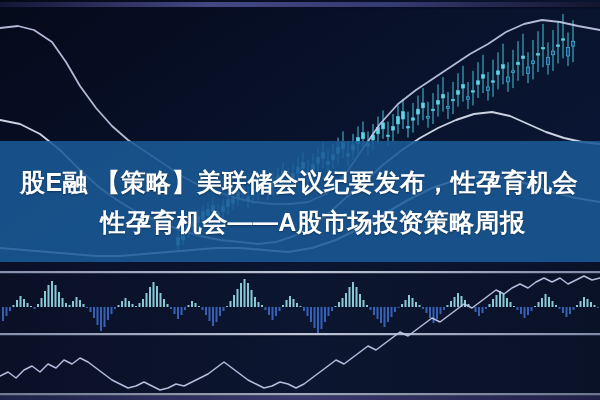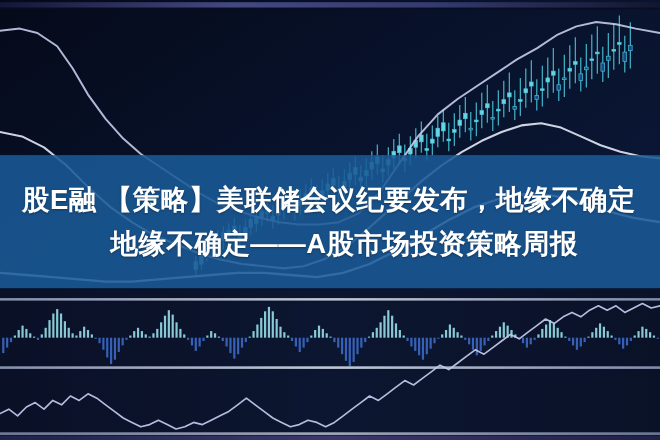--- a/index.html
+++ b/index.html
@@ -452,17 +452,17 @@
 
     <polyline id="ind-line" fill="none" stroke="#c4cbee" stroke-width="1.5" opacity="0.92" stroke-linejoin="round" stroke-linecap="round" points="0,376 8,372 16,378 24,370 32,366 40,372 48,364 56,368 64,360 72,364 80,358 88,362 96,368 104,374 112,380 120,384 128,388 136,386 144,382 152,386 160,390 168,388 176,384 184,386 192,382 200,378 208,374 216,368 224,362 232,368 240,374 248,380 256,384 264,388 272,386 280,382 288,384 296,388 304,384 312,378 320,372 328,366 336,360 344,364 352,358 360,352 368,346 376,350 384,344 392,338 400,332 408,336 416,330 424,324 432,318 440,322 448,316 456,310 464,304 472,308 480,302 488,296 496,290 504,294 512,288 520,284 528,288 536,282 544,278 552,282 560,278 568,284 576,280 584,276 592,280 600,278"></polyline>
 
     <rect x="0" y="393" width="600" height="2.4" fill="url(#divGrad)" opacity="0.7"></rect>
     <rect x="0" y="396" width="600" height="4" fill="url(#botGrad)" opacity="0.6"></rect>
   </svg>
 
   <div id="title-band"></div>
 
   <div id="title-text-wrap">
-    <div class="title-line l1">股E融 【策略】美联储会议纪要发布，地缘不确定</div>
-    <div class="title-line l2">地缘不确定——A股市场投资策略周报</div>
+    <div class="title-line l1">股E融 【策略】美联储会议纪要发布，性孕育机会</div>
+    <div class="title-line l2">性孕育机会——A股市场投资策略周报</div>
   </div>
 
 </div>
 
 </body></html>

